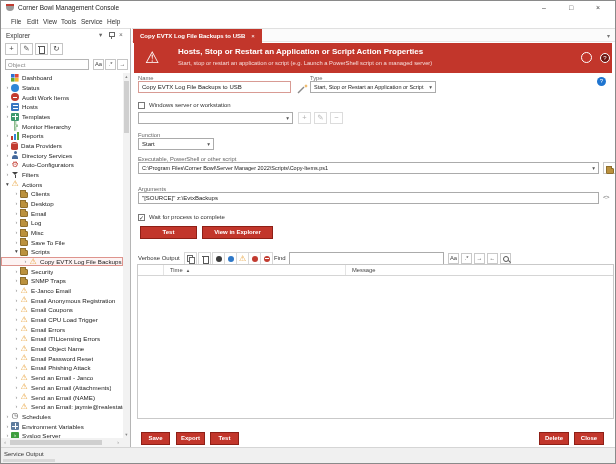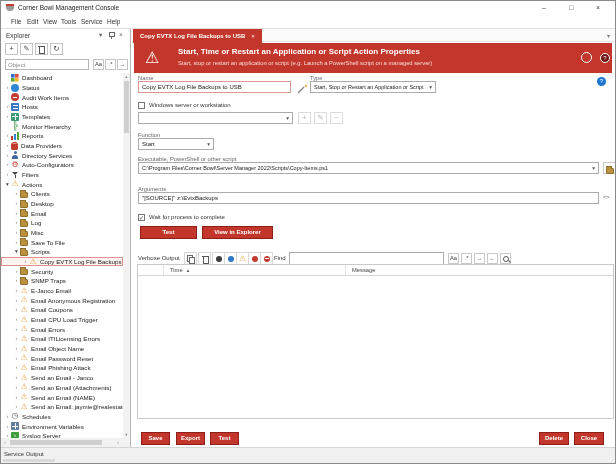--- a/index.html
+++ b/index.html
@@ -424,21 +424,21 @@
     <div class="tabbar">
       <div class="tab">
         <span class="tab-label">Copy EVTX Log File Backups to USB</span>
         <span class="tab-close">×</span>
       </div>
       <span class="tab-overflow">▾</span>
     </div>
 
     <div class="banner">
       <span class="b-tri">⚠</span>
-      <span class="b-title">Start, Time or Restart an Application or Script Action Properties</span>
+      <span class="b-title">Hosts, Stop or Restart an Application or Script Action Properties</span>
       <span class="b-sub">Start, stop or restart an application or script (e.g. Launch a PowerShell script on a managed server)</span>
       <span class="b-ring"></span>
       <span class="b-help">?</span>
     </div>
 
     <span class="flabel l-name">Name</span>
     <input class="tinput i-name" value="Copy EVTX Log File Backups to USB" style="">
     <span class="wand">
       <svg width="14" height="12" viewBox="0 0 14 12">
           <path d="M2 10 L8 4" stroke="#8a8a8a" stroke-width="1.4"></path>

